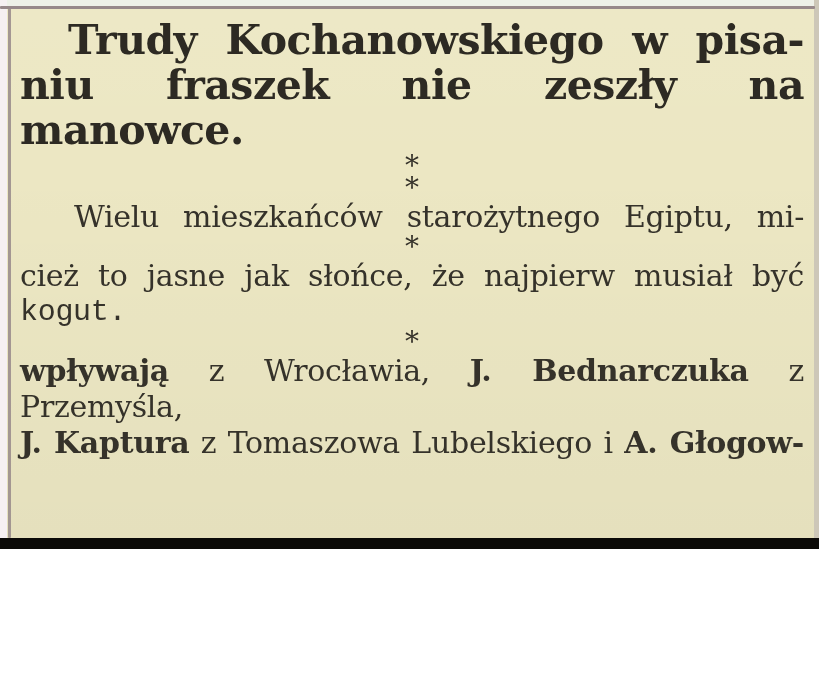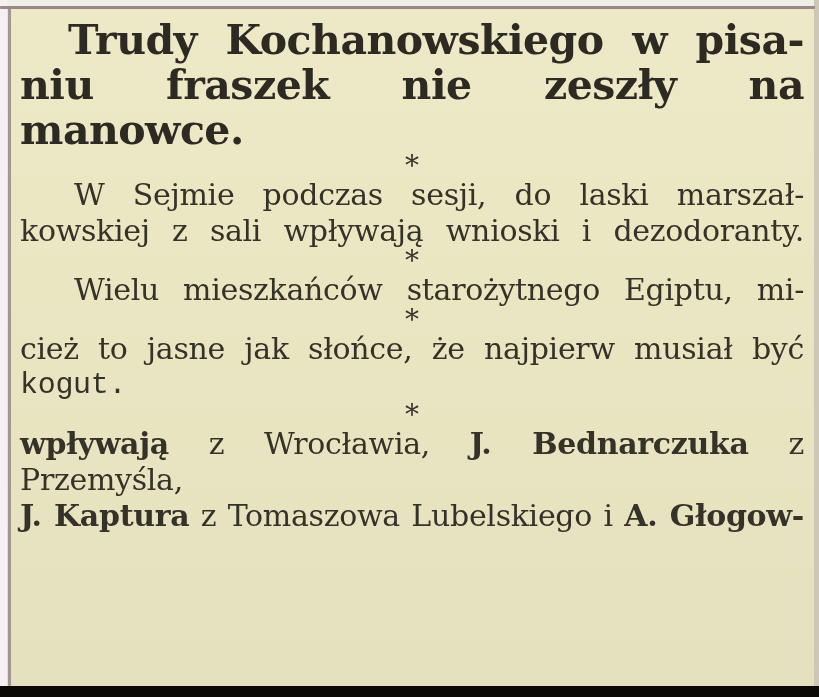--- a/index.html
+++ b/index.html
@@ -1,21 +1,21 @@
 <!DOCTYPE html>
 <html lang="pl" style="--paper: #ece7c3; --ink: #35322a; --headline-ink: #2d2a23; --rule: #97888a; --margin-top: #eef0e8; --margin-left: #f6f0f2; --margin-right: #cdc7b8; --bottom-bar: #0b0a07;"><head>
 <meta charset="utf-8">
 <style>
   html, body { margin: 0; padding: 0; }
   body { width: 819px; height: 697px; overflow: hidden; background: #fff; }
 
   .page {
     position: relative;
     width: 819px;
-    height: 697px;
+    height: 549px;
     background:
       linear-gradient(180deg, rgba(255,255,255,0.06) 0%, rgba(0,0,0,0) 30%, rgba(0,0,0,0.03) 100%),
       var(--paper, #ece7c3);
     font-family: "DejaVu Serif", "Liberation Serif", serif;
     overflow: hidden;
   }
 
   
   .edge-top    { position: absolute; top: 0; left: 0; right: 0; height: 6px; background: var(--margin-top, #eef0e8); }
   .rule-top    { position: absolute; top: 6px; left: 0; right: 4px; height: 3px; background: var(--rule, #97888a); border-radius: 1px; }
@@ -75,24 +75,20 @@
   <div class="rule-top"></div>
   <div class="rule-left"></div>
   <div class="bar-bottom"></div>
 
   <div class="content">
       <div class="headline">
         <div class="line indent"><span class="bold">Trudy Kochanowskiego w pisa-</span></div>
         <div class="line"><span class="bold">niu fraszek nie zeszły na manowce.</span></div>
       </div>
       <div class="separator">*</div>
-      <div class="para">
-        <div class="line indent"><span>W Sejmie podczas sesji, do laski marszał-</span></div>
-        <div class="line"><span>kowskiej z sali wpływają wnioski i dezodoranty.</span></div>
-      </div>
       <div class="separator">*</div>
       <div class="para">
         <div class="line indent"><span>Wielu mieszkańców starożytnego Egiptu, mi-</span></div>
       </div>
       <div class="separator">*</div>
       <div class="para">
         <div class="line"><span>cież to jasne jak słońce, że najpierw musiał być</span></div>
         <div class="line no-stretch"><span>kogut.</span></div>
       </div>
       <div class="separator">*</div>

